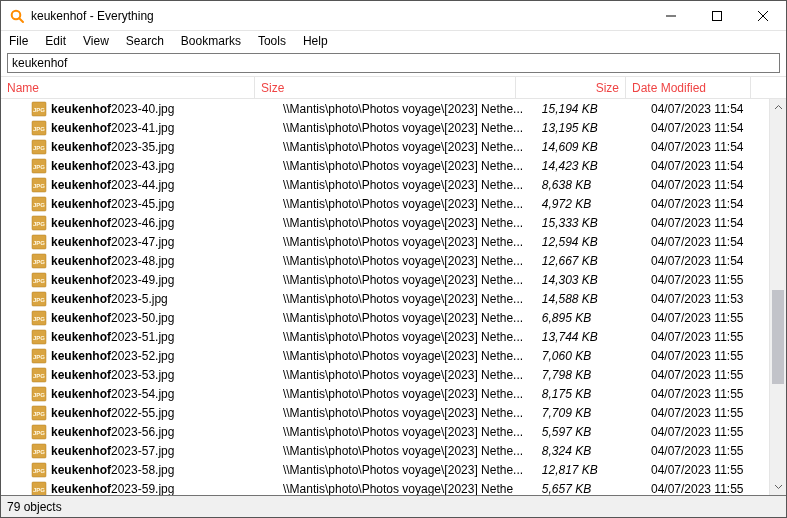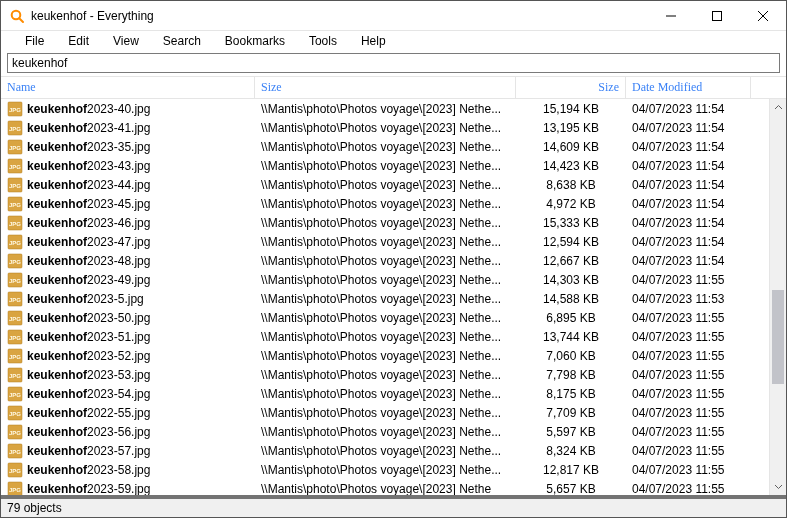--- a/index.html
+++ b/index.html
@@ -7,53 +7,53 @@
   .window { width: 787px; height: 518px; border: 1px solid #555; display: flex; flex-direction: column; background: #fff; }
   
   .titlebar { height: 30px; display: flex; align-items: center; padding: 0 0 0 8px; border-bottom: 1px solid #e5e5e5; }
   .app-icon { width: 16px; height: 16px; margin-right: 6px; display: flex; align-items: center; justify-content: center;}
   .app-icon svg { display:block; }
   .title-text { flex: 0 0 auto; font-size: 12px; text-align: right; }
   .title-spacer { flex: 1; }
   .win-btn { width: 46px; height: 30px; display: flex; align-items: center; justify-content: center; cursor: default; }
   .win-btn svg { display:block; }
   
-  .menubar { height: 19px; display: flex; align-items: center; padding: 0 16px; gap: 8px; }
+  .menubar { height: 19px; display: flex; align-items: center; padding: 0 0; gap: 1px; }
   .menu-item { padding: 2px 8px; font-size: 12px; cursor: default; }
   
   .searchbar { padding: 3px 6px 3px 6px; }
   .searchbar input { width: 100%; height: 20px; border: 1px solid #7a7a7a; padding: 1px 4px; font-family: inherit; font-size: 12px; outline: none; }
   
   .headers { height: 23px; display: flex; align-items: stretch; border-top: 1px solid #e5e5e5; border-bottom: 1px solid #e5e5e5; background: #fff; }
-  .header-cell { display: flex; align-items: center; padding: 0 6px; font-size: 12px; color: #3b82f6; border-right: 1px solid #e5e5e5; cursor: default; position: relative; font-family: Liberation Serif, serif; }
+  .header-cell { display: flex; align-items: center; padding: 0 6px; font-size: 12px; color: #ef4444; border-right: 1px solid #e5e5e5; cursor: default; position: relative; }
   .col-name { width: 254px; }
   .col-path { width: 261px; }
   .col-size { width: 110px; justify-content: flex-end; text-align: left; }
   .col-date { width: 125px; }
   
-  .body { flex: 1; display: flex; min-height: 0; }
+  .body { flex: 1; display: flex; min-height: 0; padding-left: 24px; }
   .list { flex: 1; overflow: hidden; position: relative; }
   .rows { }
   .row { height: 19px; display: flex; align-items: center; }
   .cell { padding: 0 6px; font-size: 12px; white-space: nowrap; overflow: hidden; text-overflow: ellipsis; }
   .cell.name { width: 254px; display: flex; align-items: center; }
   .cell.path { width: 261px; }
-  .cell.size { width: 110px; text-align: center; }
+  .cell.size { width: 110px; text-align: left; font-style: italic; }
   .cell.date { width: 125px; }
   .file-icon { width: 16px; height: 16px; margin-right: 4px; flex-shrink: 0; display: flex; align-items: center; justify-content: center; }
   .file-icon svg { display: block; }
   .fname-bold { font-weight: 700; }
   .fname-rest { font-weight: 400; }
   
   .vscroll { width: 17px; background: #f0f0f0; display: flex; flex-direction: column; border-left: 1px solid #e5e5e5; }
   .vscroll .arrow { height: 17px; display: flex; align-items: center; justify-content: center; cursor: default; }
   .vscroll .track { flex: 1; position: relative; }
   .vscroll .thumb { position: absolute; left: 2px; right: 2px; background: #c2c3c9; border-radius: 0; }
   
-  .statusbar { height: 22px; border-top: 4px solid #737373; display: flex; align-items: center; padding: 0 6px; font-size: 12px; background: #f0f0f0; }
+  .statusbar { height: 22px; border-top: 1px solid #737373; display: flex; align-items: center; padding: 0 6px; font-size: 12px; background: #f0f0f0; }
 </style>
 </head>
 <body>
 
 <div class="window">
 
   <div class="titlebar">
     <span class="app-icon">
       <svg width="16" height="16" viewBox="0 0 16 16">
         <circle cx="7" cy="7" r="4.3" fill="none" stroke="#ff8c00" stroke-width="2"></circle>

